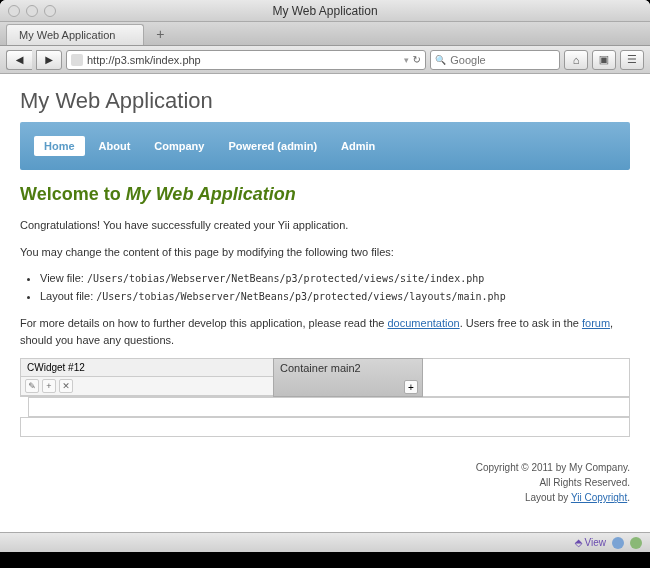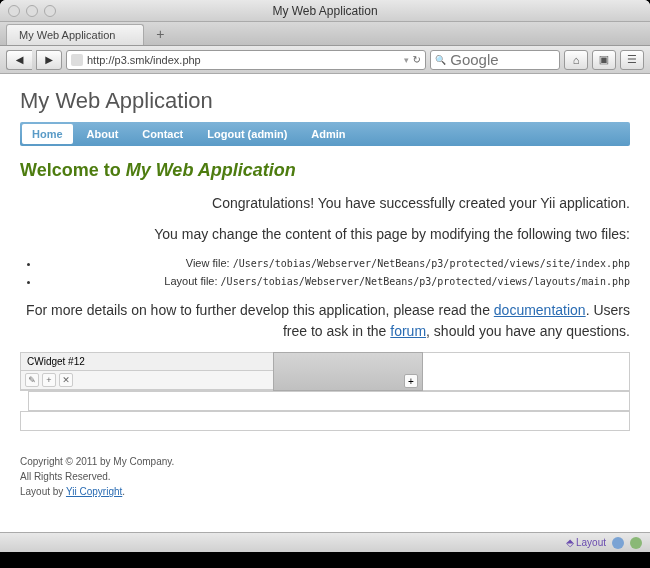--- a/index.html
+++ b/index.html
@@ -13,46 +13,46 @@
 .tab { background: linear-gradient(#f5f5f5, #e0e0e0); border: 1px solid #aaa; border-bottom: none; border-radius: 3px 3px 0 0; padding: 4px 28px 4px 12px; margin: 2px 0 0 6px; font-size: 11px; color: #444; position: relative; display: flex; align-items: center; }
 .tab-add { width: 24px; display: flex; align-items: center; justify-content: center; color: #666; font-size: 14px; margin-left: 4px; }
 .toolbar { background: linear-gradient(#e8e8e8, #d0d0d0); height: 28px; display: flex; align-items: center; padding: 0 6px; gap: 4px; border-bottom: 1px solid #aaa; }
 .navbtn { width: 26px; height: 20px; background: linear-gradient(#fefefe, #e0e0e0); border: 1px solid #999; border-radius: 3px; display: flex; align-items: center; justify-content: center; font-size: 10px; color: #333; }
 .navbtn.pair-l { border-radius: 3px 0 0 3px; border-right: none; }
 .navbtn.pair-r { border-radius: 0 3px 3px 0; }
 .urlbar { flex: 1; display: flex; align-items: center; background: #fff; border: 1px solid #999; border-radius: 3px; height: 20px; padding: 0 4px; gap: 4px; }
 .urlbar input { flex: 1; border: none; outline: none; font-size: 11px; color: #444; background: transparent; }
 .favicon { width: 12px; height: 12px; background: #ddd; border-radius: 2px; }
 .searchbar { width: 130px; display: flex; align-items: center; background: #fff; border: 1px solid #999; border-radius: 3px; height: 20px; padding: 0 4px; gap: 4px; }
-.searchbar input { flex: 1; border: none; outline: none; font-size: 15px; color: #888; background: transparent; }
+.searchbar input { flex: 1; border: none; outline: none; font-size: 11px; color: #888; background: transparent; }
 .iconbtn { width: 24px; height: 20px; background: linear-gradient(#fefefe, #e0e0e0); border: 1px solid #999; border-radius: 3px; display: flex; align-items: center; justify-content: center; font-size: 11px; color: #555; }
 .content { flex: 1; background: #fff; overflow: auto; padding: 14px 20px; }
 .app-title { font-size: 22px; color: #555; font-weight: normal; margin-bottom: 8px; }
-.main-nav { background: linear-gradient(#7db3d8, #5a9bc7); display: flex; padding: 0; border-radius: 2px; margin-bottom: 14px; }
+.main-nav { background: linear-gradient(#7db3d8, #5a9bc7); display: flex; padding: 12px; border-radius: 2px; margin-bottom: 14px; }
 .main-nav a { color: #fff; text-decoration: none; padding: 6px 12px; font-size: 11px; font-weight: bold; display: block; }
 .main-nav a.active { background: #fff; color: #5a9bc7; border-radius: 2px; margin: 2px; padding: 4px 10px; }
 .welcome { font-size: 18px; color: #4d7c0f; margin-bottom: 12px; }
 .welcome em { font-style: italic; }
-p { font-size: 14px; color: #333; margin-bottom: 10px; line-height: 1.5; text-align: right; }
+p { font-size: 11px; color: #333; margin-bottom: 10px; line-height: 1.5; }
 ul { margin: 0 0 10px 20px; }
-li { font-size: 11px; color: #333; line-height: 1.6; text-align: right; }
+li { font-size: 11px; color: #333; line-height: 1.6; }
 code { font-family: Monaco, monospace; font-size: 10px; }
 a.link { color: #2a6cb3; text-decoration: underline; }
 .widget-row { display: flex; gap: 0; margin-bottom: 0; }
 .widget-box { border: 1px solid #ccc; flex: 1; }
 .widget-header { background: #f0f0f0; border-bottom: 1px solid #ccc; padding: 3px 6px; font-size: 10px; display: flex; align-items: center; }
 .widget-toolbar { background: #f5f5f5; border-bottom: 1px solid #ccc; padding: 2px 4px; display: flex; gap: 3px; }
 .widget-toolbar span { width: 14px; height: 14px; background: #fafafa; border: 1px solid #ccc; border-radius: 2px; display: flex; align-items: center; justify-content: center; font-size: 9px; color: #666; }
 .widget-body { padding: 4px 6px; font-size: 10px; min-height: 18px; }
 .container-main2 { background: linear-gradient(#d5d5d5, #c0c0c0); border: 1px solid #aaa; width: 150px; margin-left: -1px; position: relative; }
 .container-main2-header { padding: 3px 6px; font-size: 11px; color: #333; }
 .container-main2-add { position: absolute; bottom: 2px; right: 4px; width: 14px; height: 14px; background: #fafafa; border: 1px solid #aaa; border-radius: 2px; display: flex; align-items: center; justify-content: center; font-size: 10px; }
 .empty-box { border: 1px solid #ccc; height: 20px; margin-bottom: 8px; }
 .side-empty { border: 1px solid #ccc; flex: 1; margin-left: 8px; height: 20px; }
-.footer { text-align: left; font-size: 10px; color: #555; margin-top: 23px; line-height: 1.5; }
+.footer { text-align: right; font-size: 10px; color: #555; margin-top: 23px; line-height: 1.5; }
 .statusbar { background: linear-gradient(#e8e8e8, #d0d0d0); height: 20px; border-top: 1px solid #aaa; display: flex; align-items: center; justify-content: flex-end; padding: 0 8px; gap: 6px; font-size: 10px; color: #555; }
 .yslow { color: #6a4caf; font-size: 10px; display: flex; align-items: center; gap: 2px; }
 .status-icon { width: 12px; height: 12px; display: inline-block; border-radius: 50%; }
 </style>
 </head>
 <body>
 
 <div class="window">
   <div class="titlebar">
     <div class="traffic">
@@ -87,22 +87,22 @@
     <div class="iconbtn">▣</div>
     <div class="iconbtn">☰</div>
   </div>
 
   <div class="content">
     <h1 class="app-title">My Web Application</h1>
 
     <div class="main-nav">
       <a class="active">Home</a>
       <a>About</a>
-      <a>Contact</a>
-      <a>Logout (admin)</a>
+      <a>Company</a>
+      <a>Powered (admin)</a>
       <a>Admin</a>
     </div>
 
     <h2 class="welcome">
       <span>Welcome to </span><em>My Web Application</em>
     </h2>
 
     <p>Congratulations! You have successfully created your Yii application.</p>
     <p>You may change the content of this page by modifying the following two files:</p>
 
@@ -122,20 +122,21 @@
     <div class="widget-row">
       <div class="widget-box" style="flex:0 0 254px">
         <div class="widget-header">CWidget #12</div>
         <div class="widget-toolbar">
           <span>✎</span>
           <span>+</span>
           <span>✕</span>
         </div>
       </div>
       <div class="container-main2">
+        <div class="container-main2-header">Container main2</div>
         <div style="height:14px"></div>
         <div class="container-main2-add">+</div>
       </div>
       <div class="widget-box" style="flex:1;margin-left:-1px">
         <div class="widget-body"></div>
       </div>
     </div>
 
     <div class="widget-row">
       <div class="side-empty"></div>
@@ -148,18 +149,18 @@
       <div>All Rights Reserved.</div>
       <div>
         <span>Layout by </span><a class="link">Yii Copyright</a><span>.</span>
       </div>
     </div>
   </div>
 
   <div class="statusbar">
     <span class="yslow">
       <span>⬘</span>
-      <span>Layout</span>
+      <span>View</span>
     </span>
     <span class="status-icon" style="background:#7aa3d4"></span>
     <span class="status-icon" style="background:#8ab877"></span>
   </div>
 </div>
 
 </body></html>

